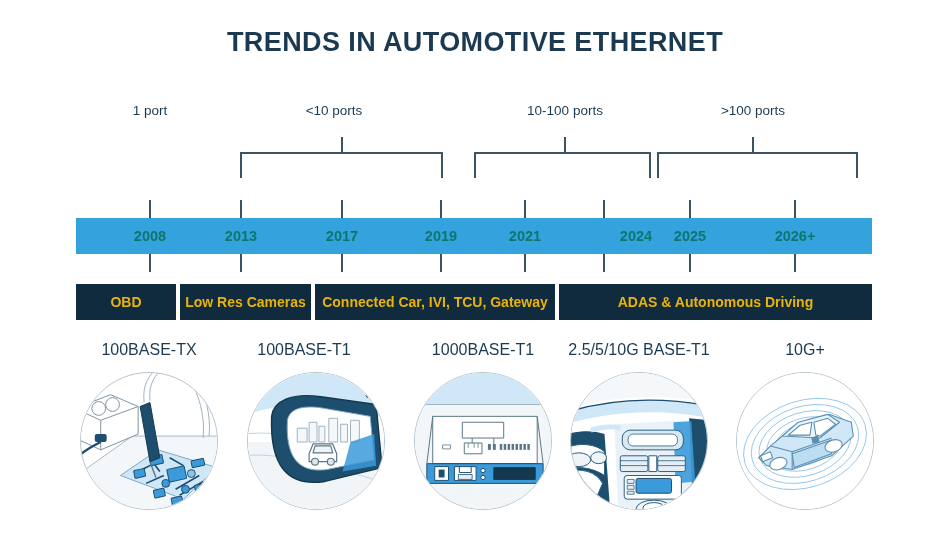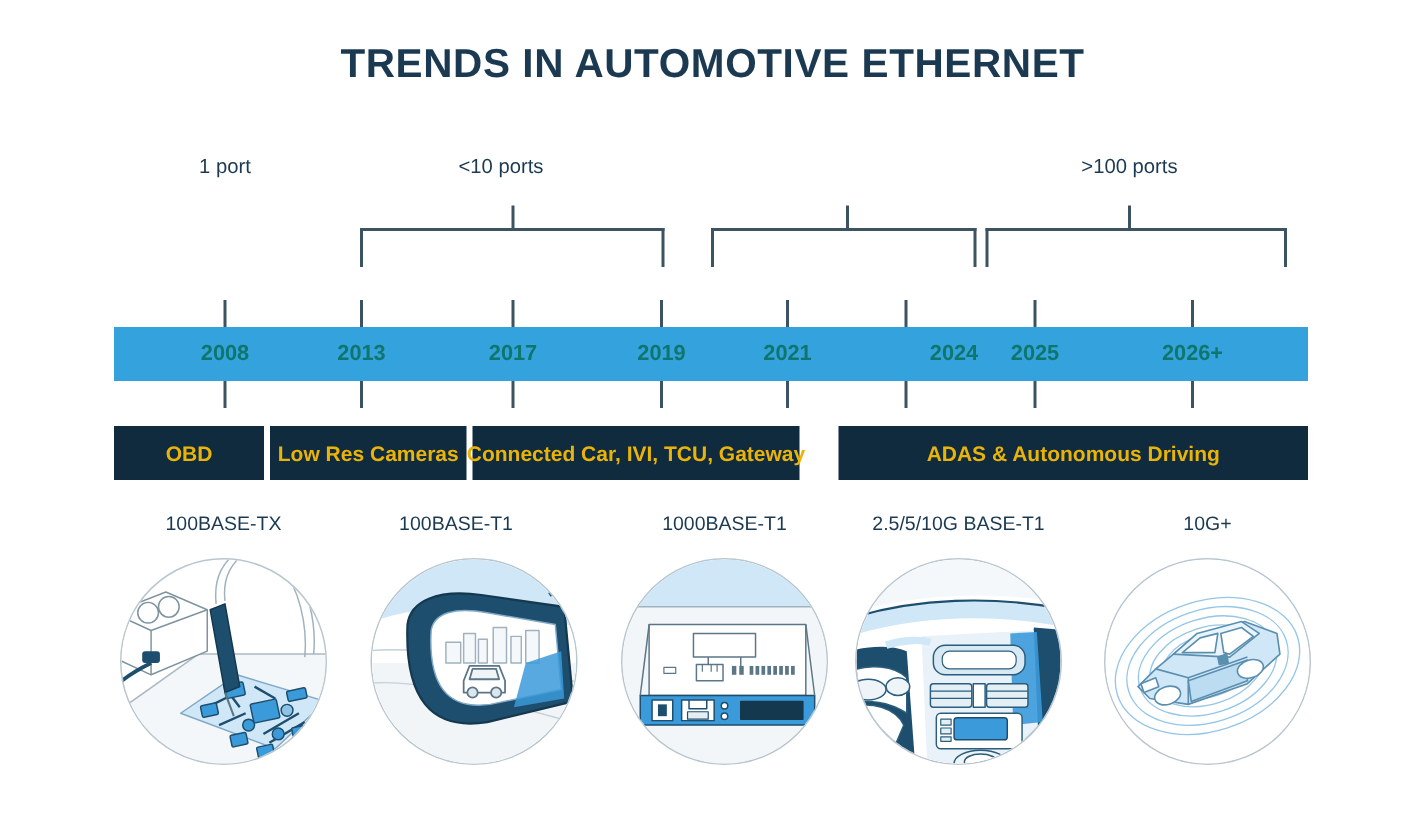--- a/index.html
+++ b/index.html
@@ -96,21 +96,21 @@
     font-size: 14px;
     font-weight: bold;
     white-space: nowrap;
   }
 
   
   .std-label {
     position: absolute;
     top: 341px;
     text-align: center;
-    font-size: 13px;
+    font-size: 16px;
     color: #1b3a51;
     white-space: nowrap;
   }
 
   
   .circle {
     position: absolute;
     top: 372px;
     width: 138px; height: 138px;
     border-radius: 50%;
@@ -122,20 +122,21 @@
 </style>
 </head>
 <body>
 
 <div id="canvas">
 
   <div class="title">TRENDS IN AUTOMOTIVE ETHERNET</div>
 
   <div class="port-label" id="pl0" style="left: 70px; width: 160px;">1 port</div>
   <div class="port-label" id="pl1" style="left: 254px; width: 160px;">&lt;10 ports</div>
+  <div class="port-label" id="pl2" style="left: 485px; width: 160px;">10-100 ports</div>
   <div class="port-label" id="pl3" style="left: 673px; width: 160px;">&gt;100 ports</div>
 
   <div class="bracket" id="br0" style="left: 240px; width: 203px;"></div>
   <div class="bracket-stem" id="bs0" style="left: 341px;"></div>
   <div class="bracket" id="br1" style="left: 474px; width: 177px;"></div>
   <div class="bracket-stem" id="bs1" style="left: 564px;"></div>
   <div class="bracket" id="br2" style="left: 657px; width: 201px;"></div>
   <div class="bracket-stem" id="bs2" style="left: 752px;"></div>
 
   <div class="timeline-bar"></div>
@@ -161,21 +162,21 @@
   <div class="year" id="yr1" style="left: 201px; width: 80px;">2013</div>
   <div class="year" id="yr2" style="left: 302px; width: 80px;">2017</div>
   <div class="year" id="yr3" style="left: 401px; width: 80px;">2019</div>
   <div class="year" id="yr4" style="left: 485px; width: 80px;">2021</div>
   <div class="year" id="yr5" style="left: 596px; width: 80px;">2024</div>
   <div class="year" id="yr6" style="left: 650px; width: 80px;">2025</div>
   <div class="year" id="yr7" style="left: 755px; width: 80px;">2026+</div>
 
   <div class="app-seg" id="ap0" style="left: 76px; width: 100px;">OBD</div>
   <div class="app-seg" id="ap1" style="left: 180px; width: 131px;">Low Res Cameras</div>
-  <div class="app-seg" id="ap2" style="left: 315px; width: 218px;">Connected Car, IVI, TCU, Gateway</div>
+  <div class="app-seg" id="ap2" style="left: 315px; width: 240px;">Connected Car, IVI, TCU, Gateway</div>
   <div class="app-seg" id="ap3" style="left: 559px; width: 313px;">ADAS &amp; Autonomous Driving</div>
 
   <div class="std-label" id="sl0" style="left: 59px; width: 180px;">100BASE-TX</div>
   <div class="std-label" id="sl1" style="left: 214px; width: 180px;">100BASE-T1</div>
   <div class="std-label" id="sl2" style="left: 393px; width: 180px;">1000BASE-T1</div>
   <div class="std-label" id="sl3" style="left: 549px; width: 180px;">2.5/5/10G BASE-T1</div>
   <div class="std-label" id="sl4" style="left: 715px; width: 180px;">10G+</div>
 
   <div class="circle" id="c0" style="left: 80px;">
     <svg viewBox="0 0 138 138">

